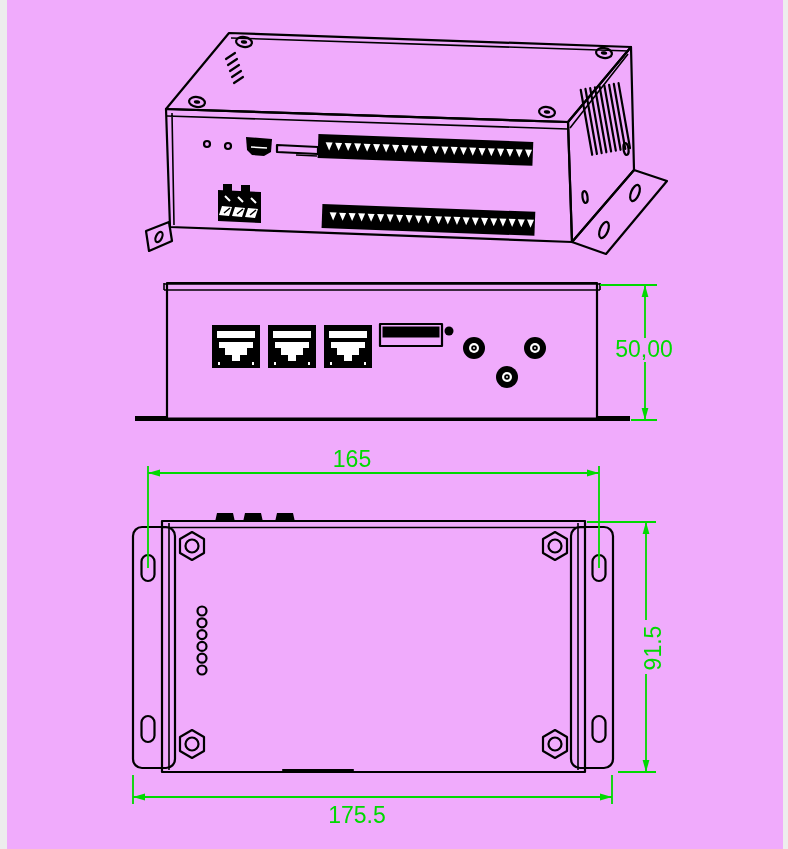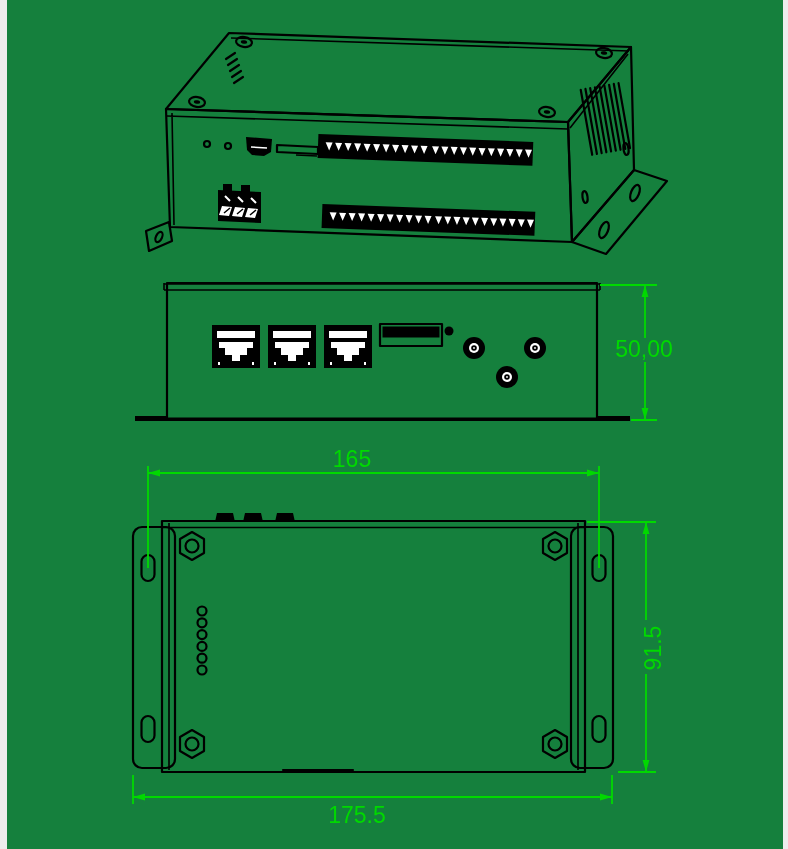--- a/index.html
+++ b/index.html
@@ -1,16 +1,16 @@
 <!DOCTYPE html>
 <html><head>
 <meta charset="utf-8">
 <style>
   html,body{margin:0;padding:0;background:#ffffff;}
-  .page{position:relative;width:788px;height:849px;background:#15803d;overflow:hidden;
+  .page{position:relative;width:788px;height:849px;background:#f0abfc;overflow:hidden;
         font-family:"Liberation Sans", sans-serif;}
   .edge-strip{position:absolute;top:0;bottom:0;background:#ededed;}
   .edge-strip.left{left:0;width:7px;}
   .edge-strip.right{right:0;width:5px;}
   svg{position:absolute;left:0;top:0;}
   svg *{vector-effect:none;}
   .ln{stroke:#000;fill:none;stroke-width:2.2;stroke-linejoin:round;stroke-linecap:round;}
   .lnthin{stroke:#000;fill:none;stroke-width:1.6;stroke-linejoin:round;}
   .blk{fill:#000;stroke:none;}
   .wht{fill:#fff;stroke:none;}

